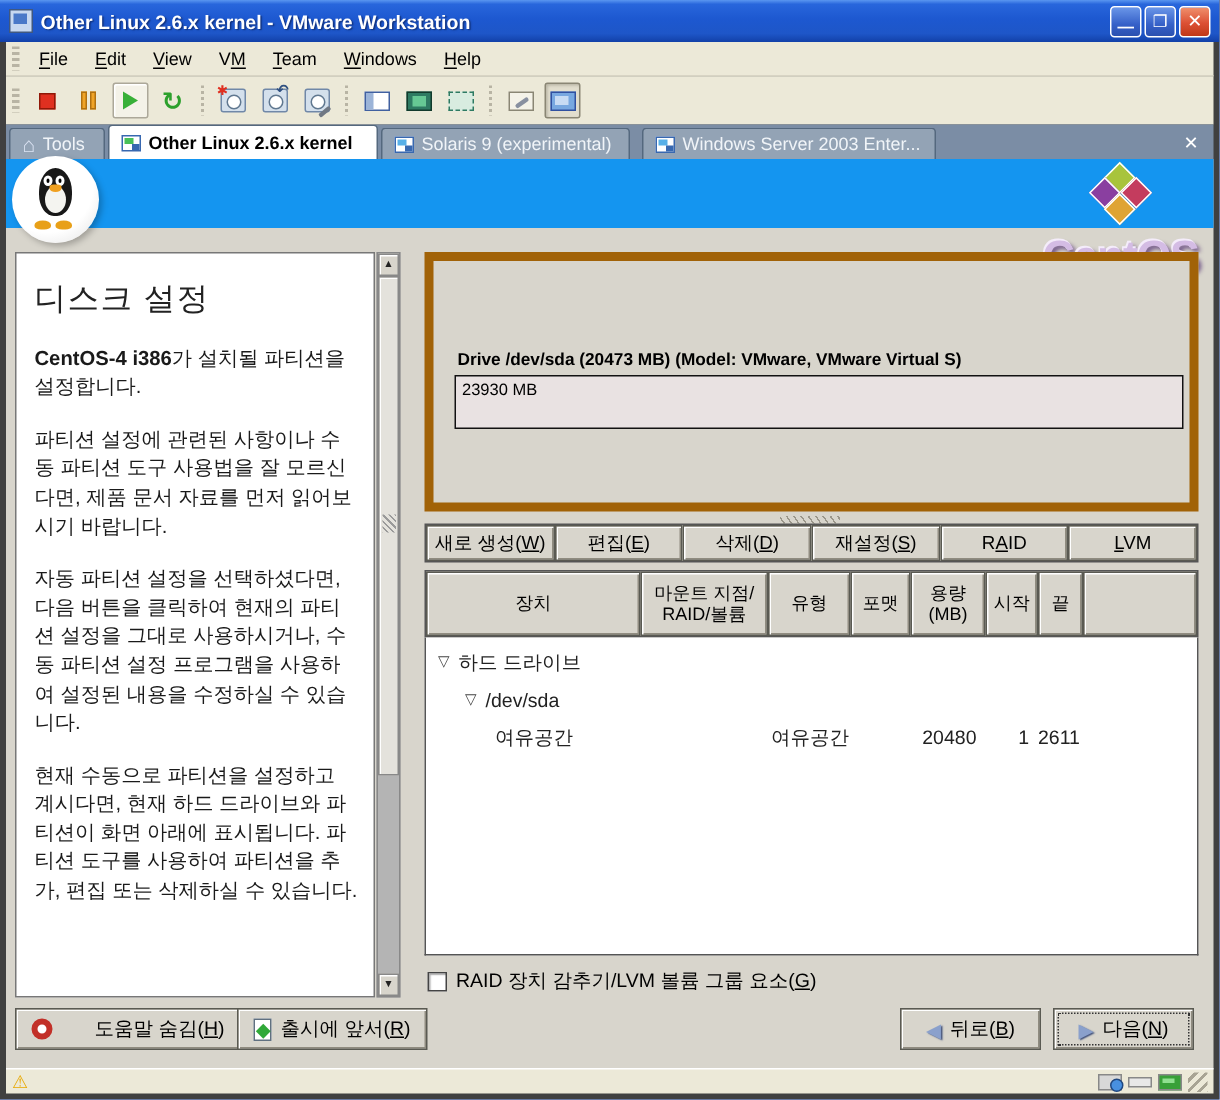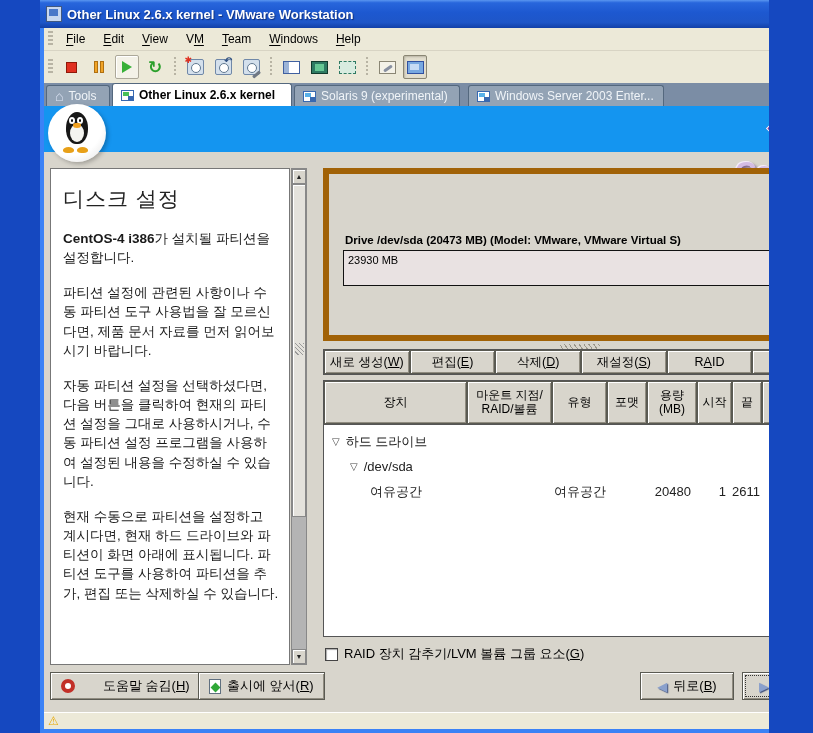--- a/index.html
+++ b/index.html
@@ -1,18 +1,18 @@
 <!DOCTYPE html>
 <html><head>
 <meta charset="utf-8">
 <style>
   * { margin:0; padding:0; box-sizing:border-box; }
   html,body { width:813px; height:733px; }
   body { font-family:"Liberation Sans","DejaVu Sans",sans-serif; background:#1548C0; }
-  .app { position:relative; width:729px; height:733px; background:#3b82f6; overflow:hidden;margin-left:40px; }
+  .app { position:relative; width:813px; height:733px; background:#404040; overflow:hidden; }
 
   
   .titlebar { position:absolute; left:0; top:0; width:813px; height:28px;
     background:linear-gradient(180deg,#5A96F0 0%,#2866DC 10%,#1D58D0 45%,#1E56C8 80%,#1240A8 100%);
     display:flex; align-items:center; padding:0 6px; }
   .app-icon { width:16px; height:16px; margin-right:5px; background:#C8D8F0; border:1px solid #405880;
     position:relative; }
   .app-icon::after { content:""; position:absolute; left:2px; top:2px; width:9px; height:7px; background:#4A78C8; }
   .title-text { color:#fff; font-weight:bold; font-size:13px; text-shadow:1px 1px 1px #10307A; flex:1;
     white-space:nowrap; overflow:hidden; }

